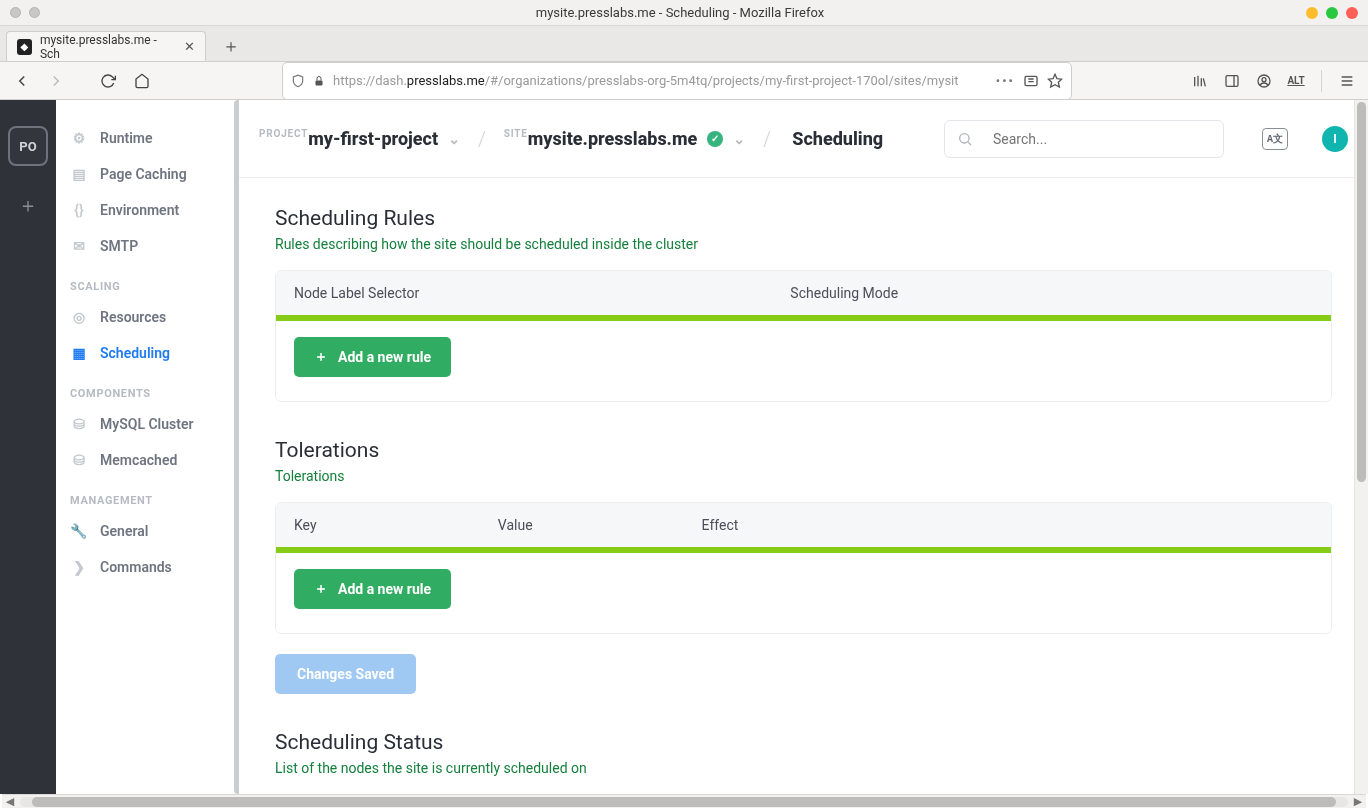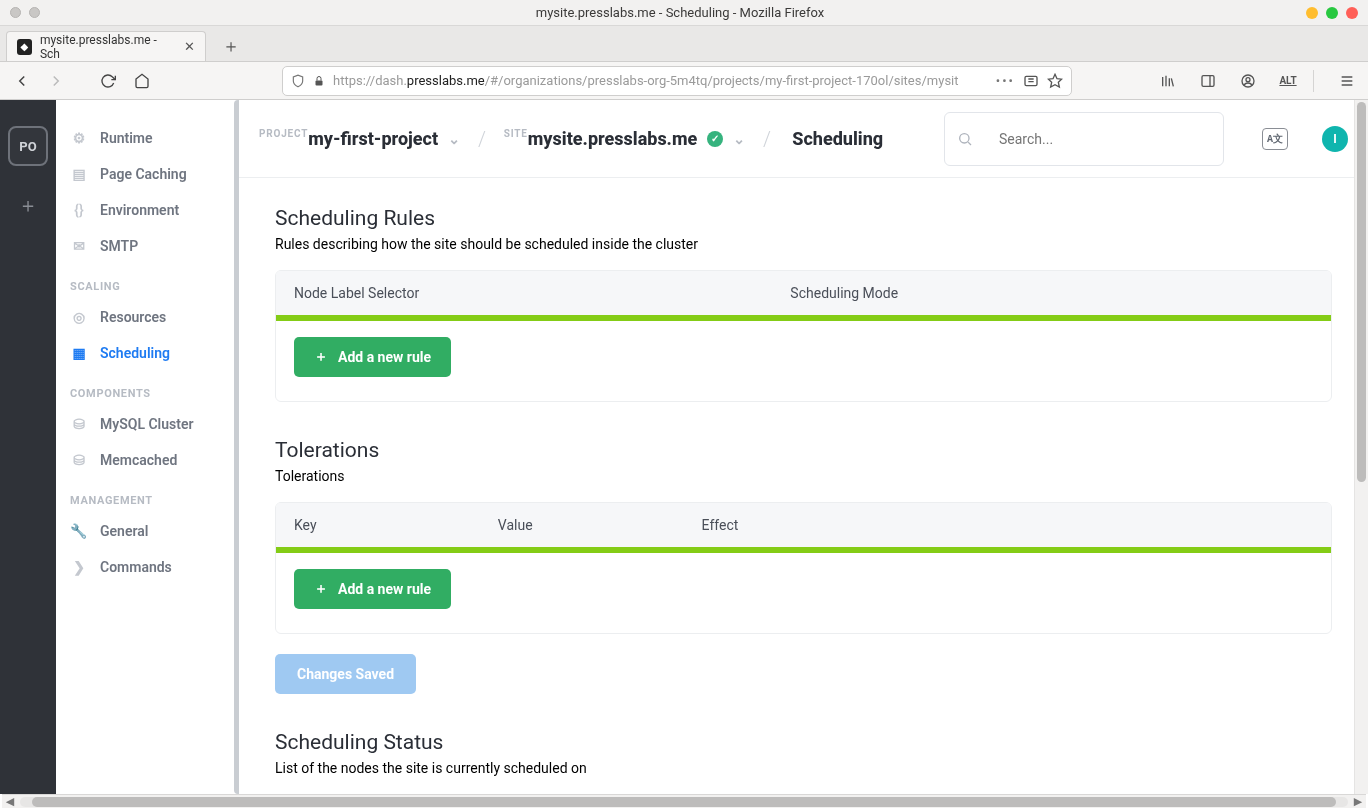--- a/index.html
+++ b/index.html
@@ -18,25 +18,25 @@
   .tabstrip { height: 36px; background:#e9e8e7; display:flex; align-items:flex-end; padding-left:6px; border-bottom:1px solid #cfcecd;}
   .tab { display:flex; align-items:center; gap:8px; height:30px; padding:0 10px; background:#f6f5f4; border:1px solid #cfcecd; border-bottom:none; border-radius:4px 4px 0 0; font-size:12px; color:#333; max-width:200px;}
   .tab .favicon { width:16px; height:16px; background:#222; border-radius:3px; display:flex; align-items:center; justify-content:center; color:#fff; font-size:10px;}
   .tab .close { font-size:13px; color:#555; margin-left:6px; }
   .newtab { width:30px; height:30px; display:flex; align-items:center; justify-content:center; font-size:18px; color:#555; margin-left:10px;}
 
   
   .urlbar { height:38px; background:#f6f5f4; border-bottom:1px solid #cfcecd; display:flex; align-items:center; padding:0 8px; gap:6px;}
   .navbtn { width:28px; height:28px; display:flex; align-items:center; justify-content:center; color:#555; border-radius:4px;}
   .navbtn.disabled{color:#bbb;}
-  .urlfield { flex:0 0 790px; margin-left:120px; height:30px; background:#fff; border:1px solid #cfcecd; border-radius:5px; display:flex; align-items:center; padding:0 8px; gap:8px; font-size:13px; color:#666;}
+  .urlfield { flex:0 0 790px; margin-left:120px; height:38px; background:#fff; border:1px solid #cfcecd; border-radius:5px; display:flex; align-items:center; padding:0 8px; gap:8px; font-size:13px; color:#666;}
   .urlfield .proto{ color:#9a9a9a; }
   .urlfield .host{ color:#222; }
   .urlbar .spacer{flex:1;}
-  .toolicon { width:26px; height:26px; display:flex; align-items:center; justify-content:center; color:#5a5a5a;margin-left:8px;}
+  .toolicon { width:26px; height:26px; display:flex; align-items:center; justify-content:center; color:#5a5a5a;}
 
   
   .app { display:flex; height: calc(808px - 26px - 36px - 38px - 14px); position:relative; }
   .leftrail { width:56px; background:#2f3238; display:flex; flex-direction:column; align-items:center; padding-top:26px; gap:26px;}
   .org-badge { width:40px; height:40px; border:2px solid #6e727a; background:#33363c; border-radius:8px; color:#cfd2d7; display:flex; align-items:center; justify-content:center; font-weight:700; font-size:13px;}
   .leftrail .plus { color:#8a8e95; font-size:20px; }
 
   .sidebar { width:183px; background:#fff; border-right:1px solid #eceef0; padding-top:20px; position:relative;}
   .sidebar::after{ content:""; position:absolute; right:-4px; top:0; bottom:0; width:8px; background:#c9cdd2; border-radius:4px;}
   .side-item { display:flex; align-items:center; gap:12px; padding:10px 14px; color:#6f7580; font-size:14px; font-weight:600; }
@@ -46,28 +46,28 @@
   .side-group { padding:16px 14px 6px; color:#b6bbc3; font-size:11px; letter-spacing:0.06em; font-weight:700; }
 
   .main { flex:1; background:#fff; position:relative; overflow:hidden;}
   .topbar { height:78px; border-bottom:1px solid #eceef0; display:flex; align-items:center; padding:0 20px; gap:18px;}
   .crumb-block { display:flex; }
   .crumb-label { font-size:10px; letter-spacing:0.08em; color:#b6bbc3; font-weight:700; text-transform:uppercase;}
   .crumb-value { font-size:18px; color:#2a2e36; font-weight:800; display:flex; align-items:center; gap:10px;}
   .chev { color:#b6bbc3; font-size:14px; }
   .slash { color:#cfd3d9; font-size:20px; font-weight:300; }
   .check-badge { width:16px; height:16px; border-radius:50%; background:#36b37e; color:#fff; display:inline-flex; align-items:center; justify-content:center; font-size:10px;}
-  .search { margin-left:auto; width:280px; height:54px; border:1px solid #e2e5ea; border-radius:6px; display:flex; align-items:center; padding:0 12px; gap:26px; color:#aeb3bc;}
+  .search { margin-left:auto; width:280px; height:38px; border:1px solid #e2e5ea; border-radius:6px; display:flex; align-items:center; padding:0 12px; gap:20px; color:#aeb3bc;}
   .search input { border:none; outline:none; font-size:14px; color:#555; flex:1; background:transparent;}
   .lang-badge { width:26px; height:22px; border:1.5px solid #8a8e95; border-radius:4px; color:#5f6670; font-size:10px; display:flex; align-items:center; justify-content:center; font-weight:700; margin-left:20px;font-family:Liberation Mono, monospace;}
   .avatar { width:26px; height:26px; border-radius:50%; background:#0fb5ae; margin-left:16px; color:#fff; display:flex; align-items:center; justify-content:center; font-size:12px; font-weight:700;}
 
   .content { padding:28px 36px 40px; overflow:auto; height: calc(100% - 78px);}
   h2.section { font-size:21px; font-weight:400; color:#2a2e36; }
-  p.subtext { color:#000000; font-size:14px; margin-top:6px; }
+  p.subtext { color:#15803d; font-size:14px; margin-top:6px; }
   .panel { border:1px solid #eceef0; border-radius:6px; margin-top:18px; overflow:hidden; }
   .panel-head { background:#f6f7f9; padding:14px 18px; display:flex; font-size:14px; color:#4a4f59; font-weight:400; border-bottom:6px solid #84cc16;}
   .panel-body { padding:16px 18px 24px; }
   .col1{flex:0 0 44%;} .col2{flex:0 0 20%;text-align:center;} .col3{flex:0 0 20%;}
   .btn-green { background:#31ad63; color:#fff; border:none; padding:11px 20px; border-radius:5px; font-size:14px; font-weight:700; display:inline-flex; align-items:center; gap:10px;}
   .btn-saved { background:#9fc9f2; color:#fff; border:none; padding:12px 22px; border-radius:5px; font-size:14px; font-weight:700; margin-top:20px;}
   .spacer-block{height:36px;}
 
   
   .hscroll { position:absolute; left:2px; right:2px; bottom:0; height:14px; background:#f2f1f0; border-top:1px solid #d9d8d7; display:flex; align-items:center;}

